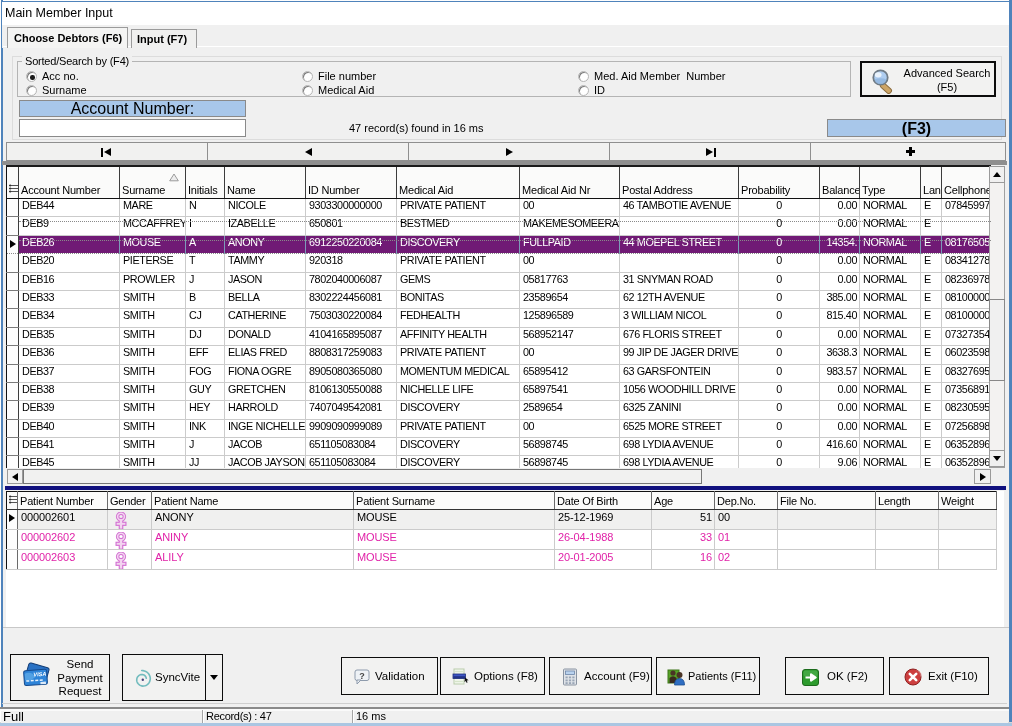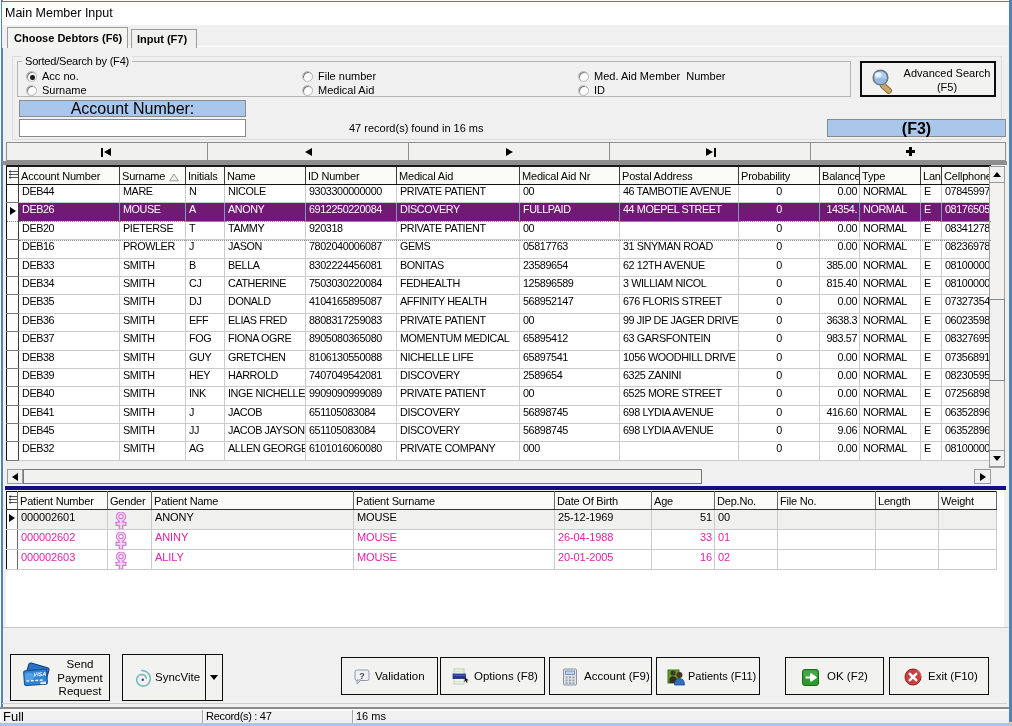--- a/index.html
+++ b/index.html
@@ -14,21 +14,21 @@
 .c{text-align:center;padding:0}
 .radio{width:11px;height:11px;border-radius:50%;background:#fff;border:1px solid #b5b5b5;box-sizing:border-box;box-shadow:inset 1px 1px 0 #7e7e7e,inset -0.5px -0.5px 0 #fdfdfd}
 .radio .dot{position:absolute;left:3.2px;top:3.2px;width:4.4px;height:4.4px;border-radius:50%;background:#1a1a1a}
 .rlbl{font-size:11px;color:#000}
 .tri-r{width:0;height:0;border-top:4px solid transparent;border-bottom:4px solid transparent;border-left:6px solid #000}
 .ntri-r{width:0;height:0;border-top:4.5px solid transparent;border-bottom:4.5px solid transparent;border-left:7.5px solid #000}
 .ntri-l{width:0;height:0;border-top:4.5px solid transparent;border-bottom:4.5px solid transparent;border-right:7.5px solid #000}
 .tri-l{width:0;height:0;border-top:4px solid transparent;border-bottom:4px solid transparent;border-right:6px solid #000}
 .sb{position:absolute;background:#f0f0f0;border:1px solid #9a9a9a;box-sizing:border-box;display:flex;align-items:center;justify-content:center}
 #mg{border:1px solid #111;border-top:2px solid #1a1a1a;font-size:10.8px;letter-spacing:-0.4px;background:#fff}
-#mg th{height:17px;background:#fbfbfa;border-right:1px solid #3c3c3c;border-bottom:1px solid #111;font-size:11px;letter-spacing:-0.2px;padding:0 0 0 2px}
+#mg th{height:17px;background:#fbfbfa;border-right:1px solid #3c3c3c;border-bottom:1px solid #111;font-size:11px;letter-spacing:-0.2px;padding:14px 0 0 2px}
 #mg td{height:16.4px;border-right:1px solid #cbcbcb;border-bottom:1px solid #cbcbcb;background:#fff;color:#000;vertical-align:top;line-height:11px;padding-top:1px}
 #mg td.ind{border-right:1px solid #3c3c3c;border-bottom:1px solid #7a7a7a;background:#fdfdfd;padding:0}
 #mg tr.sel td{background:#701a75;color:#fff;border-right:1px solid #7d9ab8;border-bottom:1px dotted #8a8a8a}
 #mg tr.sel td.ind{background:#fdfdfd;border-right:1px solid #3c3c3c}
 #pg{border:1px solid #111;font-size:11px;letter-spacing:-0.1px;background:#fff}
 #pg th{height:17px;background:#fbfbfa;border-right:1px solid #6a6a6a;border-bottom:1px solid #333;font-size:11px;letter-spacing:-0.2px;padding:0 0 0 2px}
 #pg td{height:15.8px;border-right:1px solid #cbcbcb;border-bottom:1px solid #cbcbcb;background:#fff;vertical-align:top;line-height:11px;padding-top:2px}
 #pg td.ind{border-right:1px solid #6a6a6a;background:#fdfdfd;padding:0}
 #pg tr.pink td{color:#e022a8}
 #pg tr.g td{background:#f0f0ef}
@@ -172,20 +172,36 @@
             <td>9303300000000</td>
             <td>PRIVATE PATIENT</td>
             <td>00</td>
             <td>46 TAMBOTIE AVENUE</td>
             <td class="c">0</td>
             <td class="r">0.00</td>
             <td>NORMAL</td>
             <td>E</td>
             <td>0784599771</td>
           </tr>
+      <tr>
+            <td class="ind"></td>
+            <td>DEB9</td>
+            <td>MCCAFFREY</td>
+            <td>I</td>
+            <td>IZABELLE</td>
+            <td>650801</td>
+            <td>BESTMED</td>
+            <td>MAKEMESOMEERA</td>
+            <td></td>
+            <td class="c">0</td>
+            <td class="r">0.00</td>
+            <td>NORMAL</td>
+            <td>E</td>
+            <td></td>
+          </tr>
       <tr class="sel">
             <td class="ind">
               <div class="tri-r" style="margin:4px auto 0"></div>
             </td>
             <td>DEB26</td>
             <td>MOUSE</td>
             <td>A</td>
             <td>ANONY</td>
             <td>6912250220084</td>
             <td>DISCOVERY</td>

